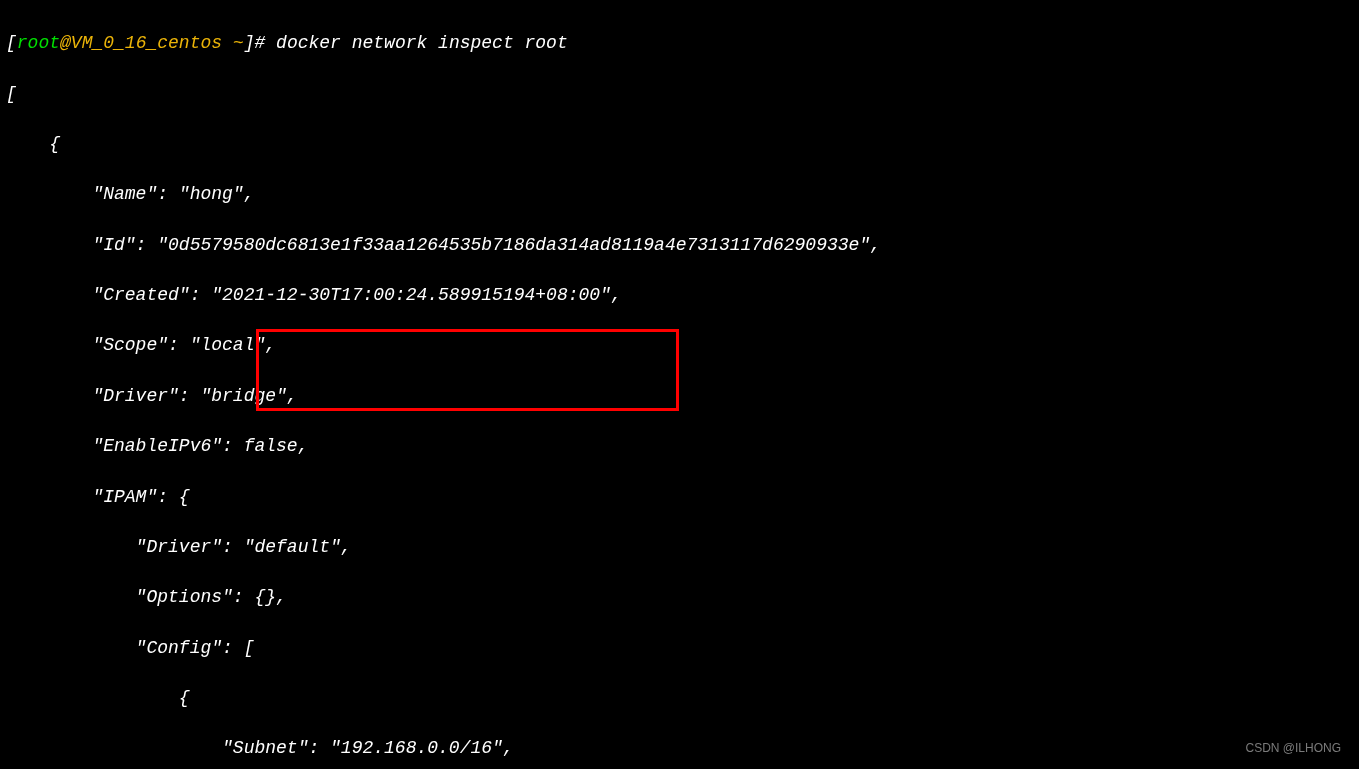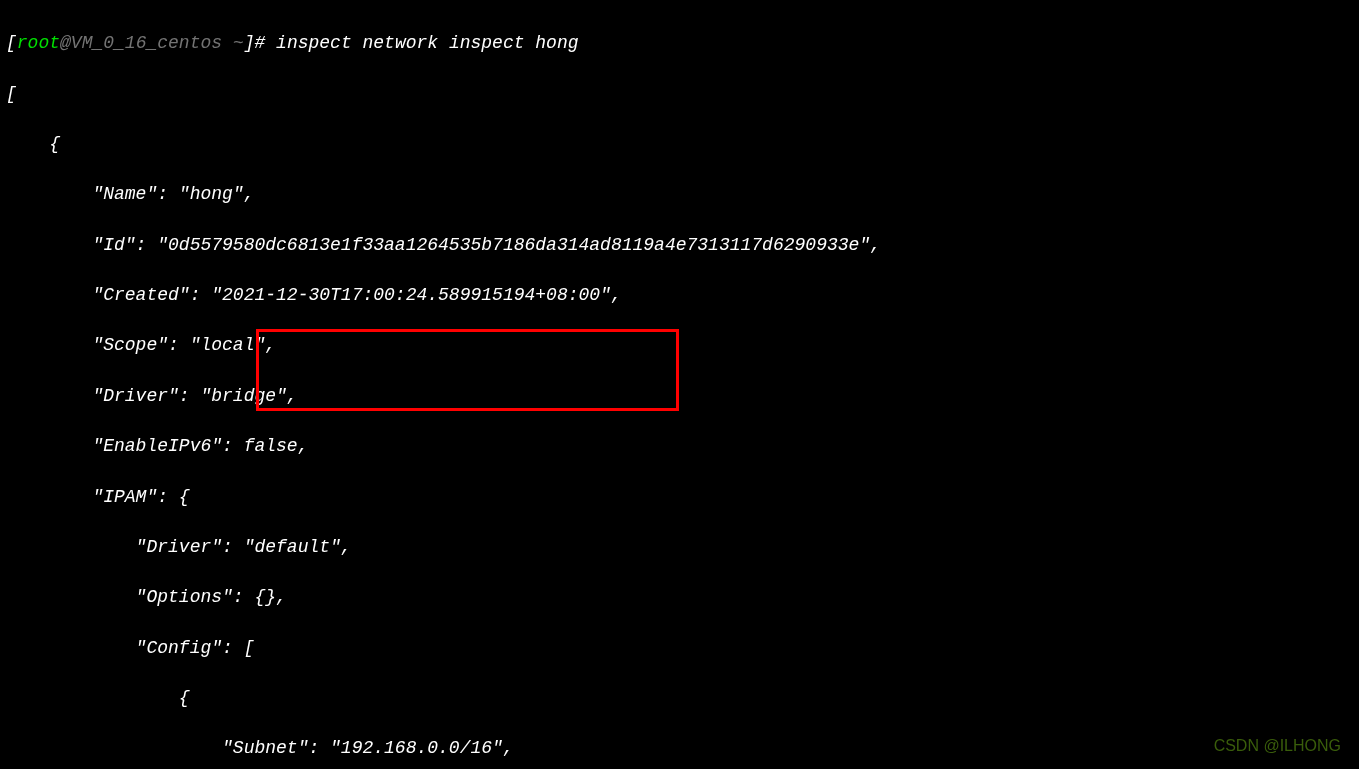--- a/index.html
+++ b/index.html
@@ -15,47 +15,47 @@
     height: 769px;
     overflow: hidden;
     position: relative;
   }
   .terminal {
     padding: 6px 6px;
     white-space: pre;
   }
   .prompt-bracket { color: #fff; }
   .prompt-user { color: #00e000; margin-top: 32px; }
-  .prompt-host { color: #737373; }
+  .prompt-host { color: #eab308; }
   .line { display: block; }
   .highlight-box {
     position: absolute;
     border: 3px solid #ff0000;
     left: 256px;
     top: 329px;
     width: 417px;
     height: 76px;
     pointer-events: none;
   }
   .watermark {
     position: absolute;
     bottom: 12px;
     right: 18px;
-    color: #4d7c0f;
+    color: #a3a3a3;
     font-style: normal;
     font-family: sans-serif;
-    font-size: 16px;
+    font-size: 12px;
     opacity: 0.75;
   }
 </style>
 </head>
 <body>
 
 <div class="terminal">
-<span class="line"><span class="prompt-bracket">[</span><span class="prompt-user">root</span><span class="prompt-host">@VM_0_16_centos ~</span><span class="prompt-bracket">]# </span><span>inspect network inspect hong</span></span>
+<span class="line"><span class="prompt-bracket">[</span><span class="prompt-user">root</span><span class="prompt-host">@VM_0_16_centos ~</span><span class="prompt-bracket">]# </span><span>docker network inspect root</span></span>
 <span class="line">[</span>
 <span class="line">    {</span>
 <span class="line">        "Name": "hong",</span>
 <span class="line">        "Id": "0d5579580dc6813e1f33aa1264535b7186da314ad8119a4e7313117d6290933e",</span>
 <span class="line">        "Created": "2021-12-30T17:00:24.589915194+08:00",</span>
 <span class="line">        "Scope": "local",</span>
 <span class="line">        "Driver": "bridge",</span>
 <span class="line">        "EnableIPv6": false,</span>
 <span class="line">        "IPAM": {</span>
 <span class="line">            "Driver": "default",</span>

